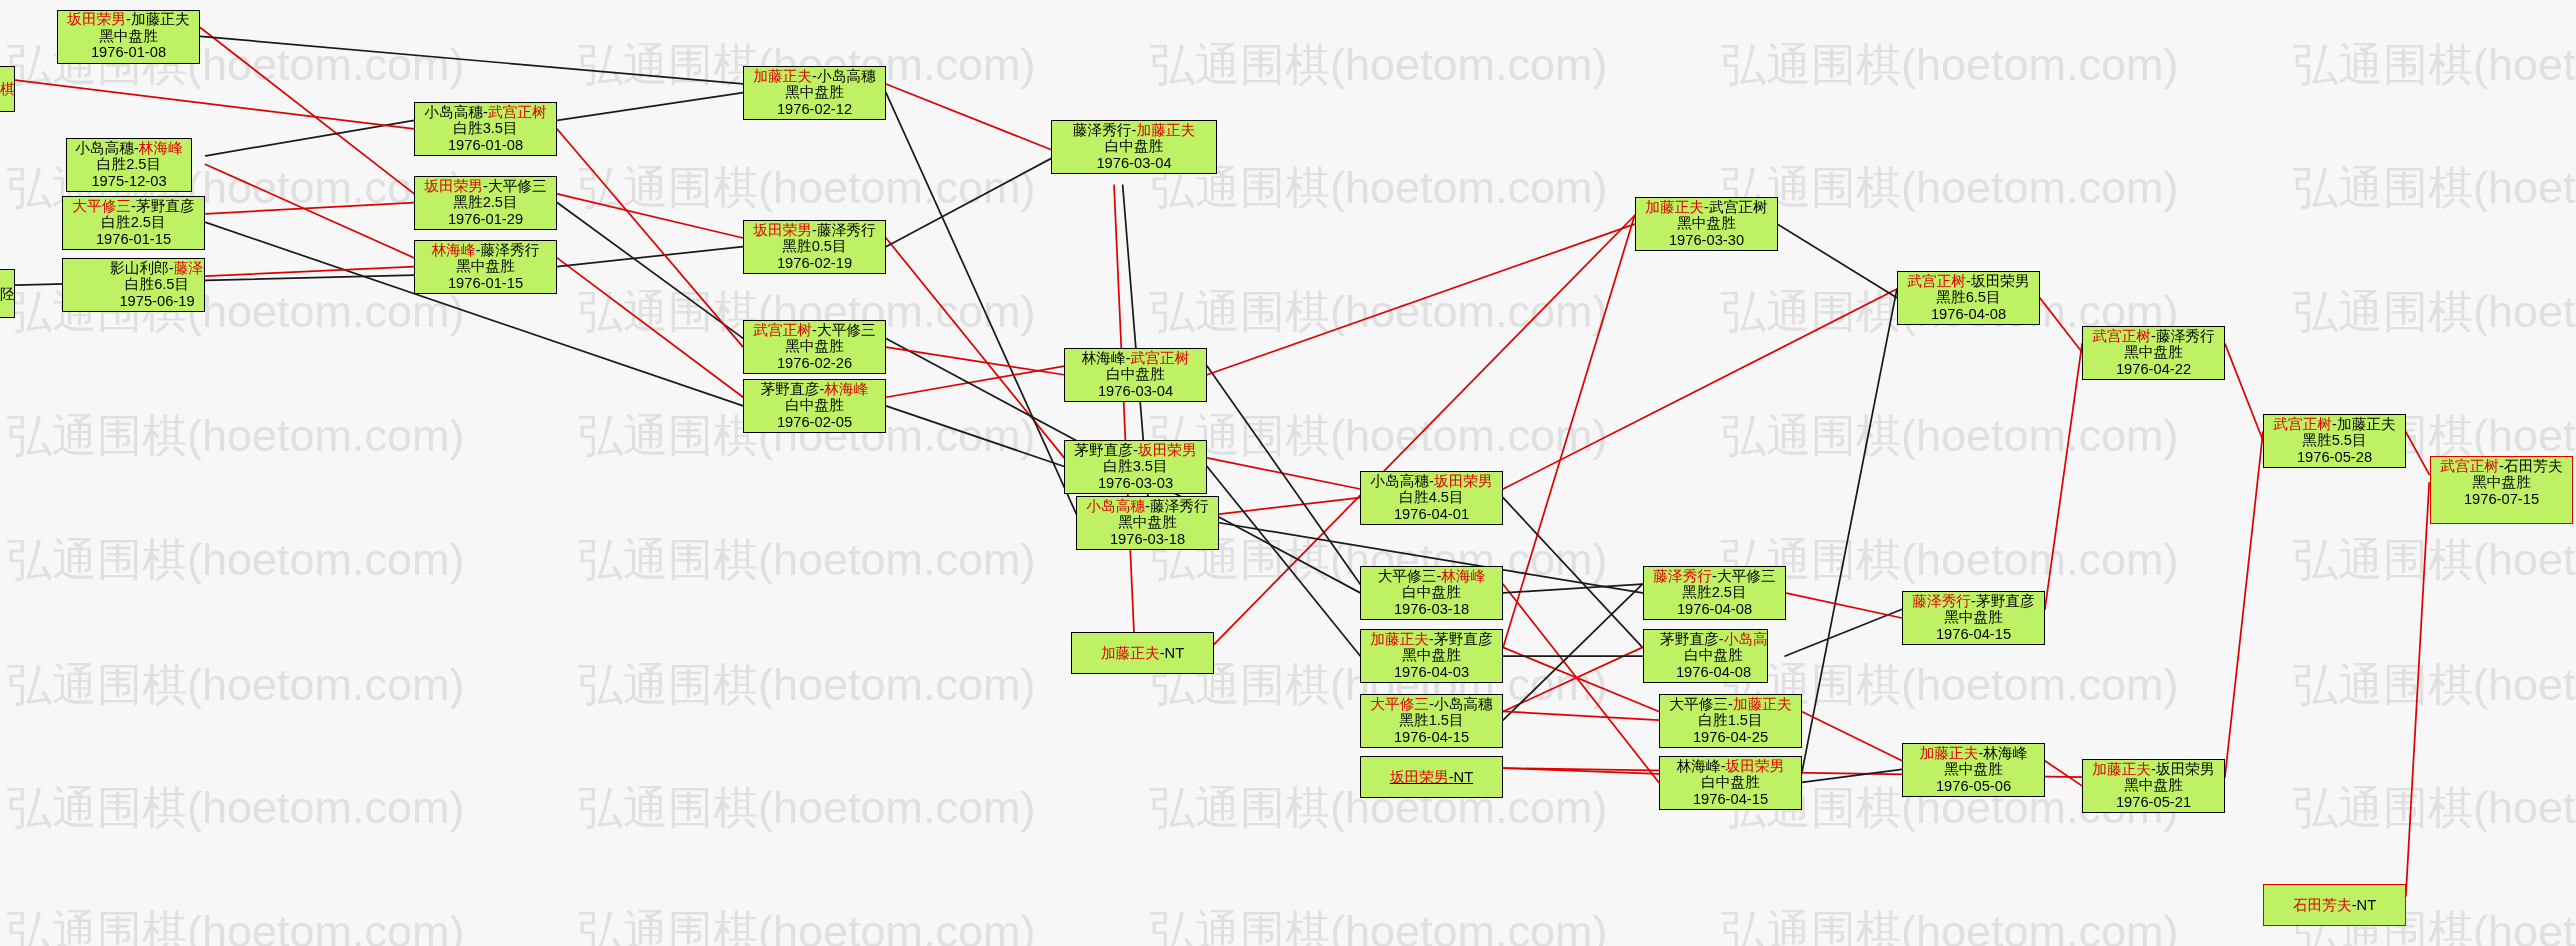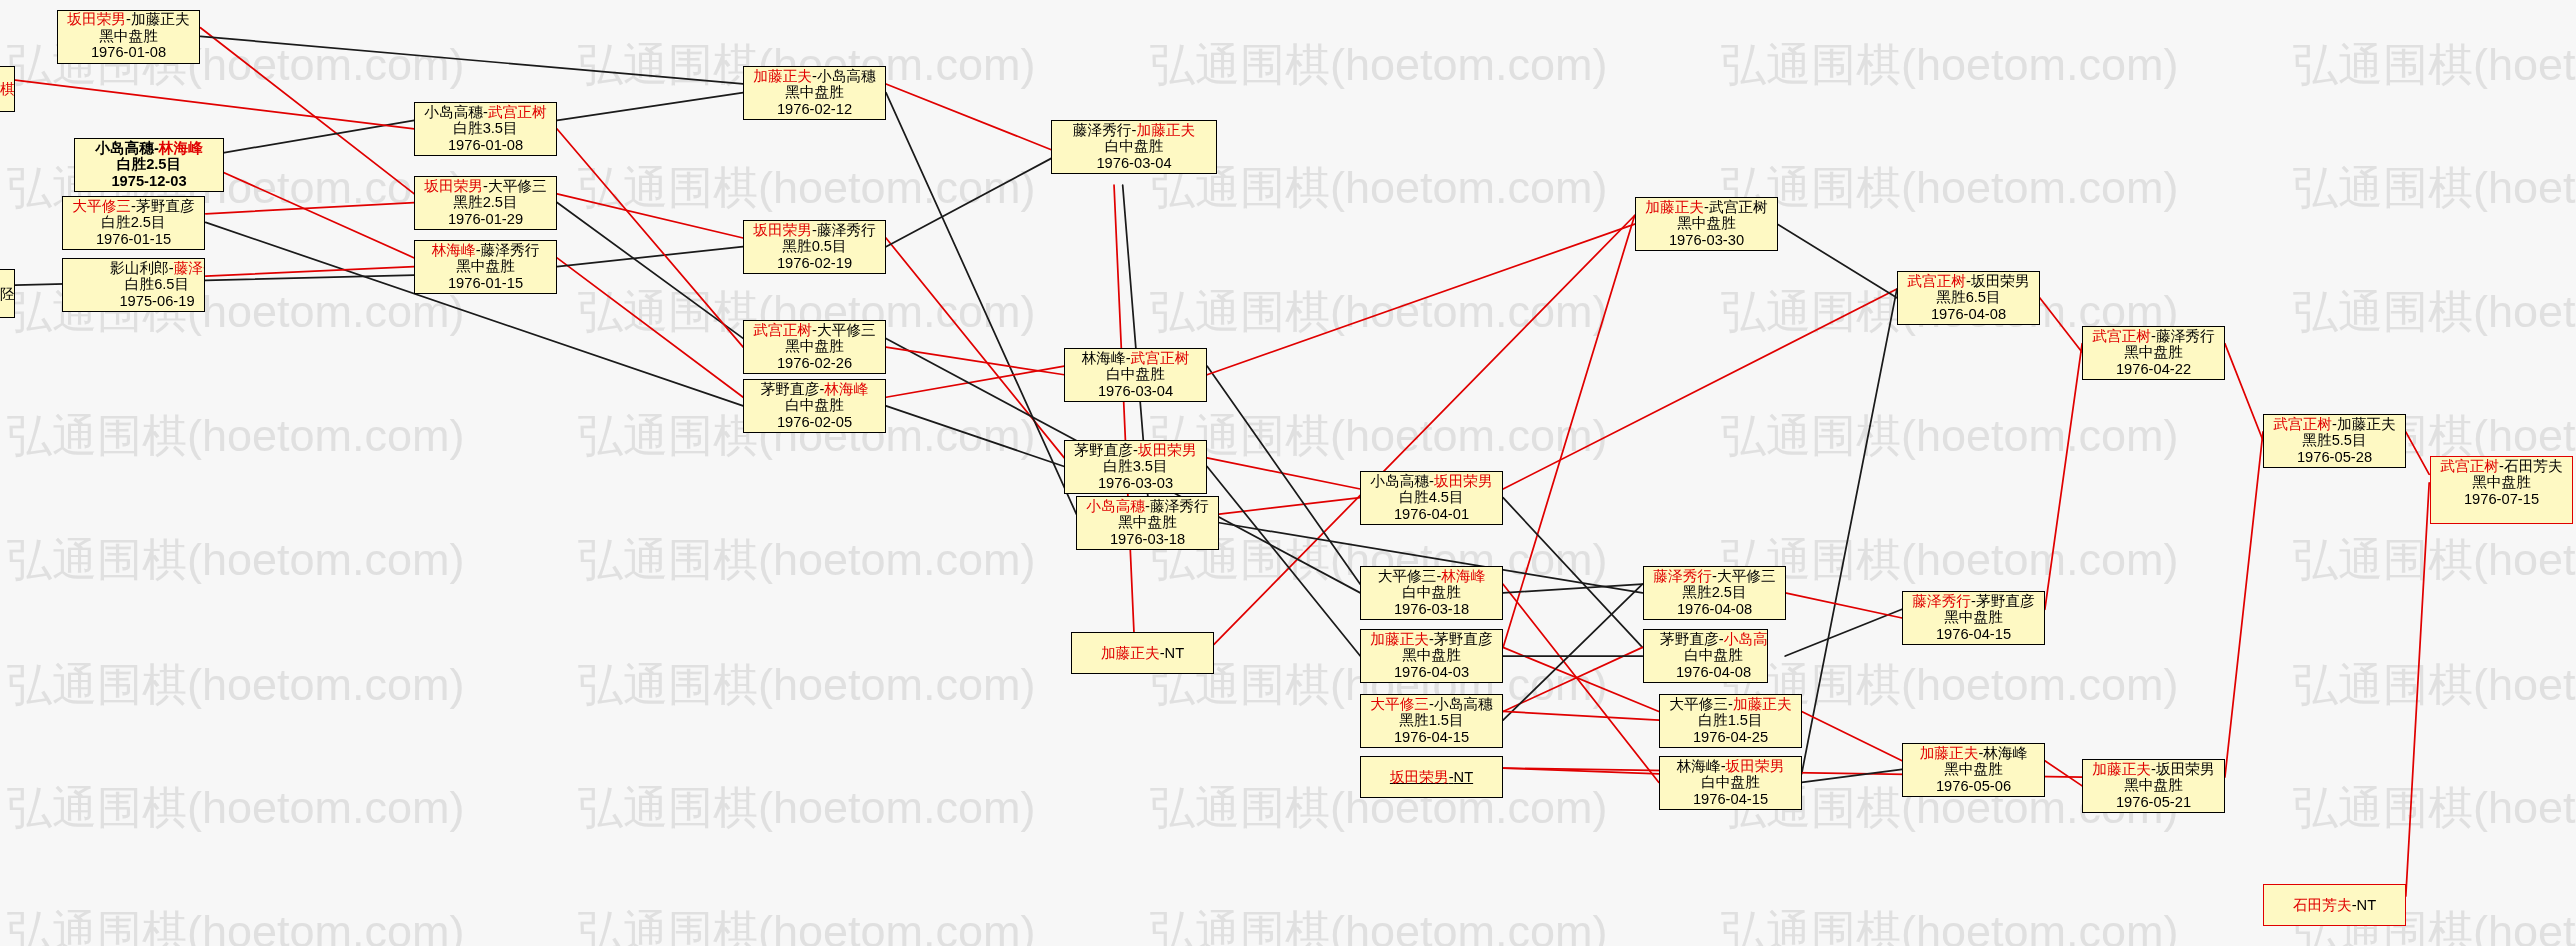--- a/index.html
+++ b/index.html
@@ -1,20 +1,20 @@
 <!DOCTYPE html>
 <html style="font-size:14px"><head>
 <meta charset="utf-8">
 <style>
   html,body{margin:0;padding:0;}
   body{font-family:"Liberation Sans","DejaVu Sans",sans-serif;}
   #stage{position:relative;width:2576px;height:946px;background:#f7f7f7;overflow:hidden;}
   .wm{position:absolute;font-size:45px;color:#e0e0e0;white-space:nowrap;letter-spacing:0px;user-select:none;}
   #lines{position:absolute;left:0;top:0;width:2576px;height:946px;}
-  .box{position:absolute;background:#fef9c3;border:1.7px solid #000000;box-sizing:border-box;
+  .box{position:absolute;background:#bef264;border:1.7px solid #000000;box-sizing:border-box;
        text-align:center;font-size:14.7px;line-height:16.5px;padding-top:0.9px;overflow:hidden;}
   .box .nm{white-space:nowrap;display:block;}
   .box .rs,.box .dt{display:block;color:#000;}
   .box.bye .nm{padding-top:0;}
   .box.hl{border-color:#e00000;}
   .box.frag{border-left:none;}
   .win{color:#e00000;}
   .sep{color:#000;}
 </style>
 </head>
@@ -123,21 +123,21 @@
       <line x1="17" y1="329.5" x2="478" y2="318" stroke="#1a1a1a" stroke-width="2" stroke-linecap="round"></line>
     </svg>
   <div id="boxes">
       <div class="box frag" style="left: 0px; top: 66px; width: 14.7px; height: 46px;"><span class="win" style="line-height: 42px;">棋</span></div>
       <div class="box frag" style="left: 0px; top: 269px; width: 14.7px; height: 49px;"><span class="sep" style="line-height: 46px;">陉</span></div>
       <div class="box" style="left: 57px; top: 9.5px; width: 143px; height: 54px;">
         <span class="nm"><span class="win">坂田荣男</span><span class="sep">-</span><span class="sep">加藤正夫</span></span>
         <span class="rs">黑中盘胜</span>
         <span class="dt">1976-01-08</span>
       </div>
-      <div class="box" style="left: 74px; top: 138px; width: 150px; height: 54px; font-weight: bold;">
+      <div class="box" style="left: 66px; top: 138px; width: 126px; height: 54px;">
         <span class="nm"><span class="sep">小岛高穗</span><span class="sep">-</span><span class="win">林海峰</span></span>
         <span class="rs">白胜2.5目</span>
         <span class="dt">1975-12-03</span>
       </div>
       <div class="box" style="left: 62px; top: 196px; width: 143px; height: 54px;">
         <span class="nm"><span class="win">大平修三</span><span class="sep">-</span><span class="sep">茅野直彦</span></span>
         <span class="rs">白胜2.5目</span>
         <span class="dt">1976-01-15</span>
       </div>
       <div class="box" style="left: 62px; top: 258px; width: 143px; height: 54px; padding-left: 47px;">

